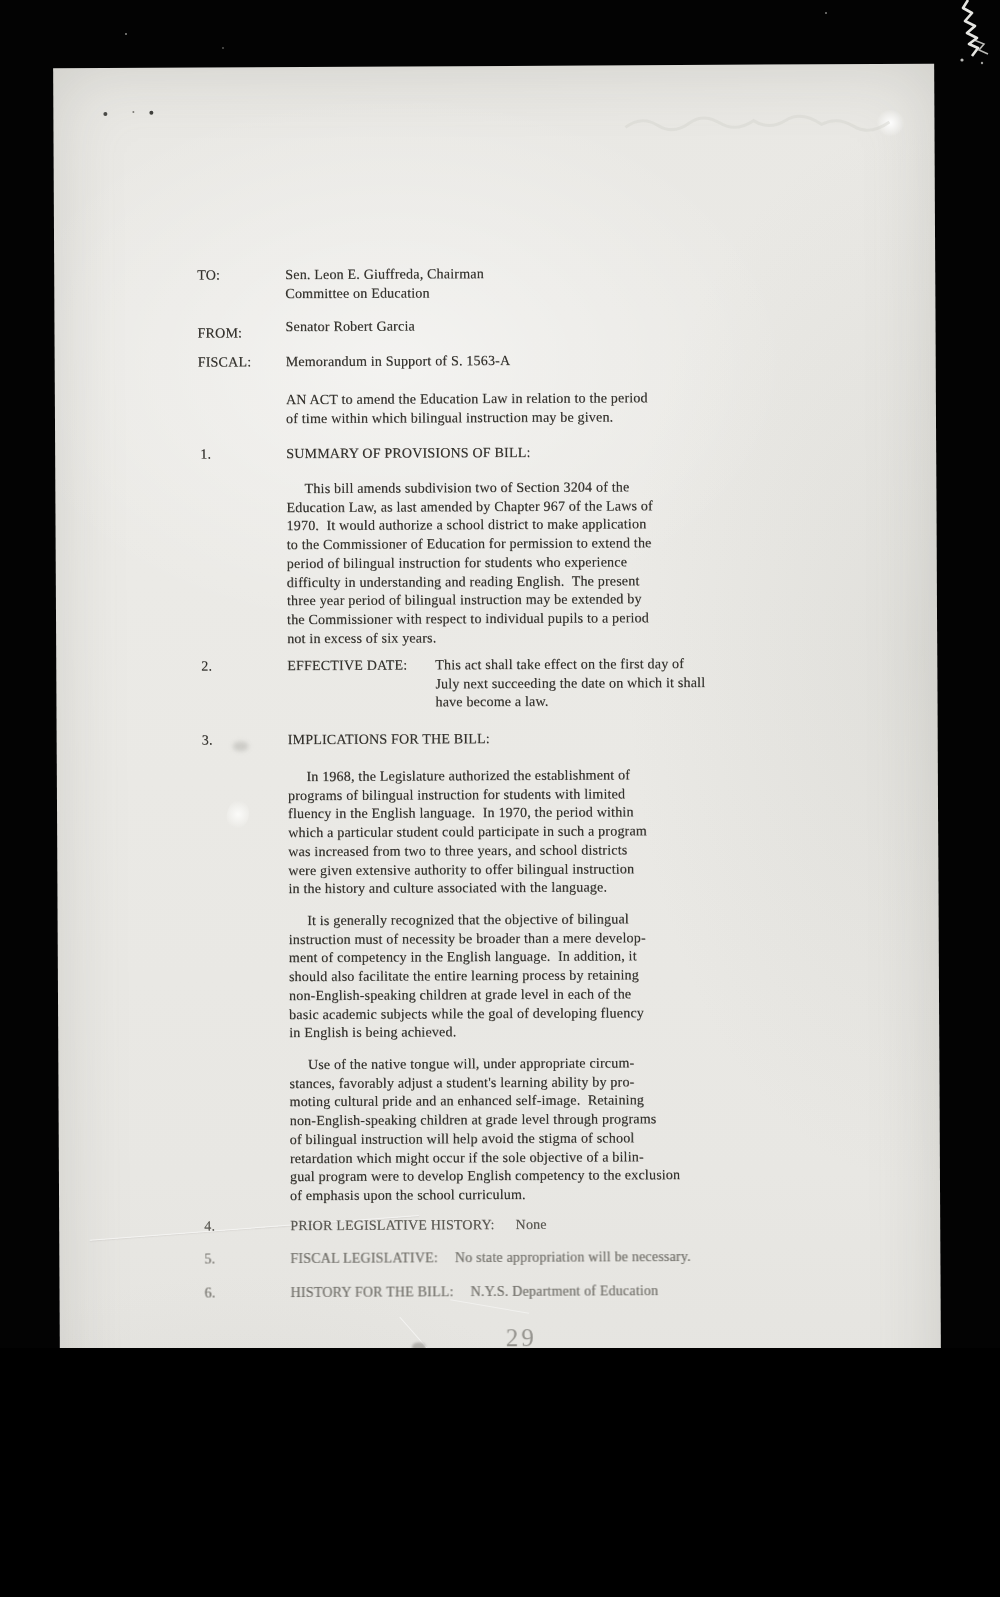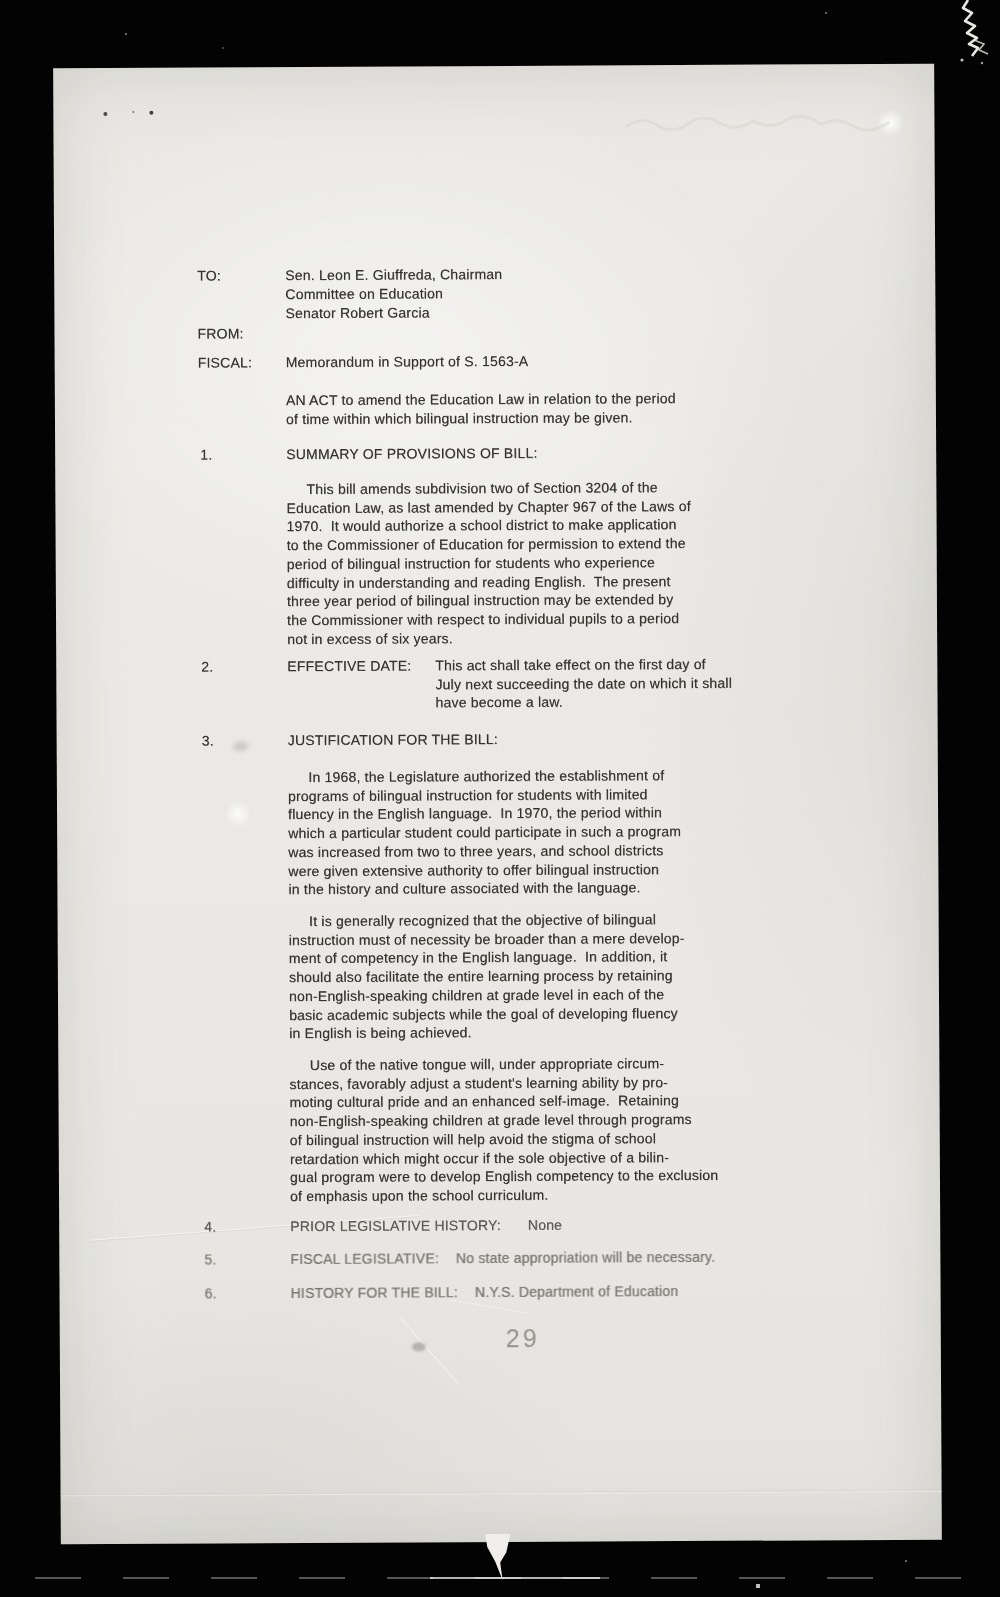--- a/index.html
+++ b/index.html
@@ -1,18 +1,18 @@
 <!DOCTYPE html>
 <html><head>
 <meta charset="utf-8">
 <style>
   html,body{margin:0;padding:0;background:#000;}
   .canvas{
-    position:relative;width:1000px;height:1597px;background:#030303;overflow:hidden;
-    font-family:Liberation Sans, sans-serif;
+    position:relative;width:1000px;height:1348px;background:#030303;overflow:hidden;
+    font-family:Liberation Serif, serif;
   }
   
   .paper{
     position:absolute;left:57px;top:66px;width:881px;height:1476px;
     background:
       radial-gradient(ellipse 620px 420px at 38% 20%, rgba(255,255,255,.45), rgba(255,255,255,0) 65%),
       radial-gradient(ellipse 420px 760px at 98% 40%, rgba(186,186,180,.22), rgba(186,186,180,0) 70%),
       radial-gradient(ellipse 500px 300px at 20% 96%, rgba(200,199,193,.25), rgba(200,199,193,0) 70%),
       linear-gradient(180deg,#e9e8e4 0%,#ebeae6 35%,#e8e7e3 75%,#e3e2de 100%);
     box-shadow:inset 0 0 70px rgba(110,108,102,.22);
@@ -100,21 +100,21 @@
     <div class="artifact crease-d2"></div>
     <div class="artifact crease-d3"></div>
     <div class="artifact pg-smudge"></div>
     <div class="artifact notch"></div>
 
     <span class="txt label-col" style="top:199px">TO:</span>
     <span class="txt value-col" style="top:199px">Sen. Leon E. Giuffreda, Chairman
 Committee on Education</span>
 
     <span class="txt label-col" style="top:257px">FROM:</span>
-    <span class="txt value-col" style="top:237px">Senator Robert Garcia</span>
+    <span class="txt value-col" style="top:251px">Senator Robert Garcia</span>
 
     <span class="txt label-col" style="top:286px">FISCAL:</span>
     <span class="txt value-col" style="top:286px">Memorandum in Support of S. 1563-A</span>
 
     <span class="txt value-col" style="top:324px">AN ACT to amend the Education Law in relation to the period
 of time within which bilingual instruction may be given.</span>
 
     <span class="txt num-col" style="top:378px">1.</span>
     <span class="txt value-col" style="top:378px">SUMMARY OF PROVISIONS OF BILL:</span>
     <span class="txt value-col" style="top:413px">     This bill amends subdivision two of Section 3204 of the
@@ -127,21 +127,21 @@
 the Commissioner with respect to individual pupils to a period
 not in excess of six years.</span>
 
     <span class="txt num-col" style="top:590px">2.</span>
     <span class="txt value-col" style="top:590px">EFFECTIVE DATE:</span>
     <span class="txt" style="left:379px;top:590px">This act shall take effect on the first day of
 July next succeeding the date on which it shall
 have become a law.</span>
 
     <span class="txt num-col" style="top:664px">3.</span>
-    <span class="txt value-col" style="top:664px">JUSTIFICATION FOR THE BILL:</span>
+    <span class="txt value-col" style="top:664px">IMPLICATIONS FOR THE BILL:</span>
     <span class="txt value-col" style="top:701px">     In 1968, the Legislature authorized the establishment of
 programs of bilingual instruction for students with limited
 fluency in the English language.  In 1970, the period within
 which a particular student could participate in such a program
 was increased from two to three years, and school districts
 were given extensive authority to offer bilingual instruction
 in the history and culture associated with the language.</span>
     <span class="txt value-col" style="top:845px">     It is generally recognized that the objective of bilingual
 instruction must of necessity be broader than a mere develop-
 ment of competency in the English language.  In addition, it
@@ -152,21 +152,21 @@
     <span class="txt value-col" style="top:989px">     Use of the native tongue will, under appropriate circum-
 stances, favorably adjust a student's learning ability by pro-
 moting cultural pride and an enhanced self-image.  Retaining
 non-English-speaking children at grade level through programs
 of bilingual instruction will help avoid the stigma of school
 retardation which might occur if the sole objective of a bilin-
 gual program were to develop English competency to the exclusion
 of emphasis upon the school curriculum.</span>
 
     <span class="txt num-col faded1" style="top:1150px">4.</span>
-    <span class="txt value-col faded1" style="top:1150px"><span>PRIOR LEGISLATIVE HISTORY:</span><span class="inline-val" style="margin-left:27px">None</span></span>
+    <span class="txt value-col faded1" style="top:1150px"><span>PRIOR LEGISLATIVE HISTORY:</span><span class="inline-val" style="margin-left:21px">None</span></span>
 
     <span class="txt num-col faded2" style="top:1183px">5.</span>
     <span class="txt value-col faded2" style="top:1183px"><span>FISCAL LEGISLATIVE:</span><span class="inline-val" style="margin-left:17px">No state appropriation will be necessary.</span></span>
 
     <span class="txt num-col faded2" style="top:1217px">6.</span>
     <span class="txt value-col faded2" style="top:1217px"><span>HISTORY FOR THE BILL:</span><span class="inline-val" style="margin-left:17px">N.Y.S. Department of Education</span></span>
 
     <span class="page-num">29</span>
 
   </div>

